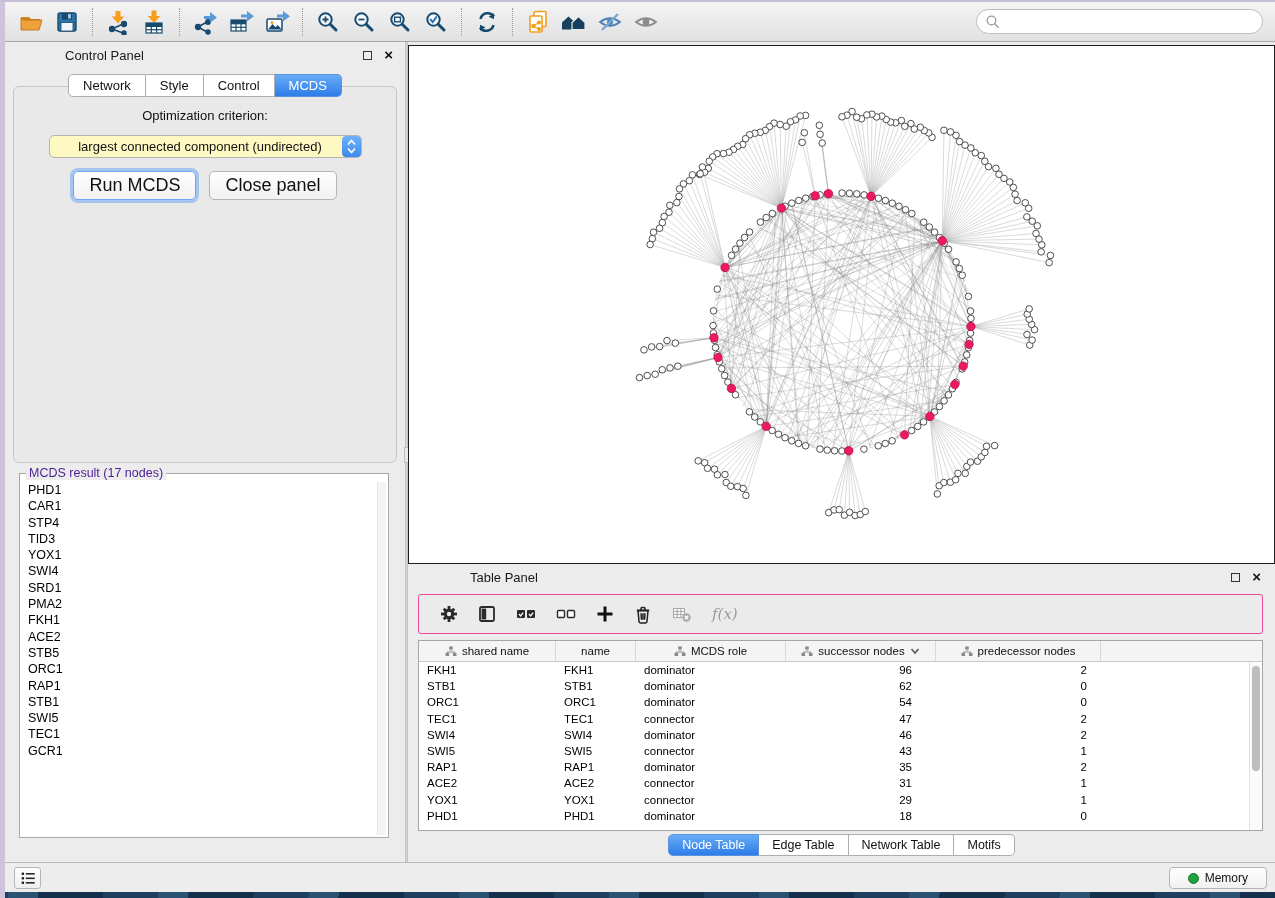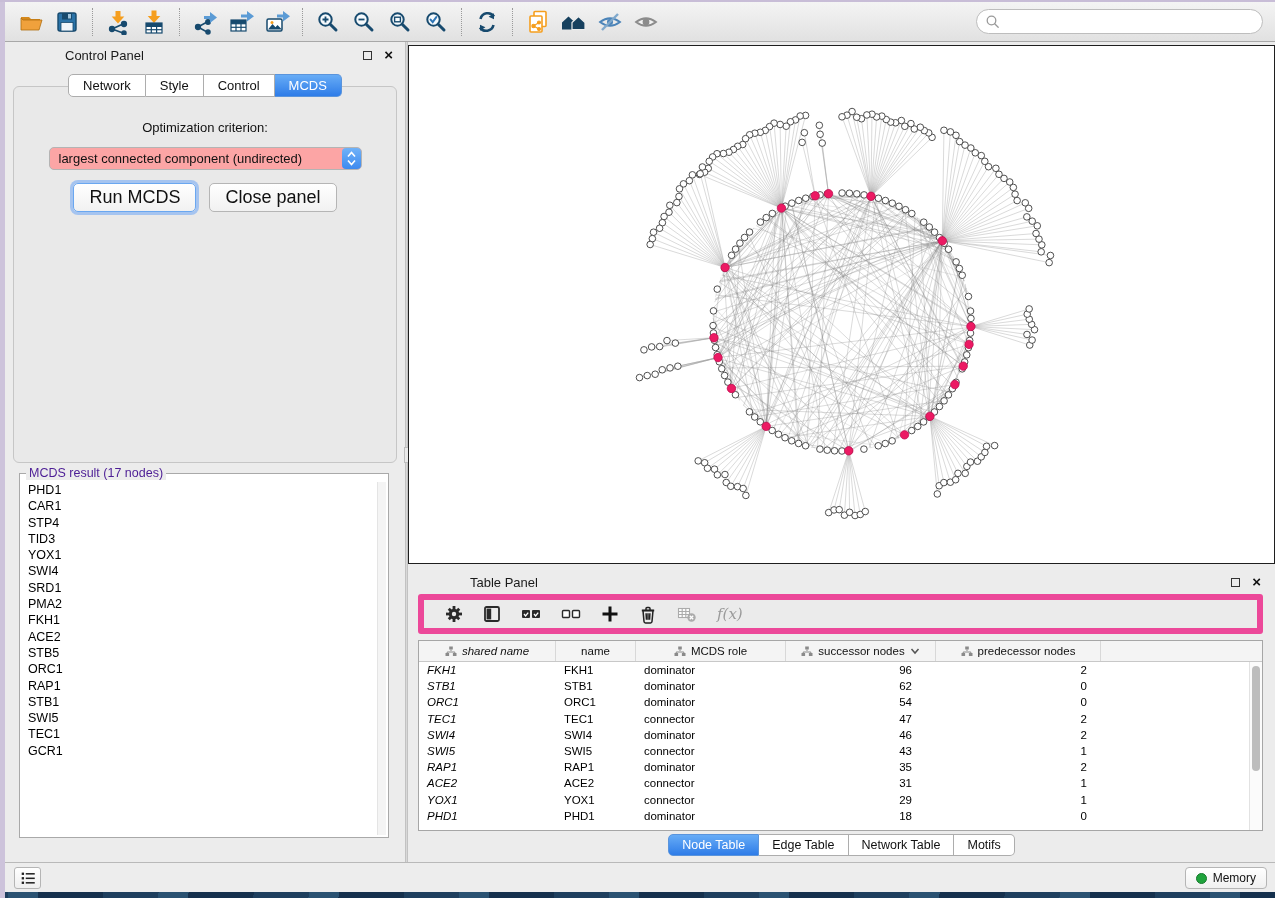--- a/index.html
+++ b/index.html
@@ -35,23 +35,23 @@
   .seg{ display:flex; }
   .seg .seg-btn{ background:#fff; border:1px solid #ADADAD; border-left:none; padding:3px 14px;
     font-size:13px; color:#111; font-family:inherit; }
   .seg .seg-btn:first-child{ border-left:1px solid #ADADAD; border-radius:5px 0 0 5px; }
   .seg .seg-btn:last-child{ border-radius:0 5px 5px 0; }
   .seg .seg-btn.active{ background:linear-gradient(#67ACF6,#2E7CE8); color:#fff; border-color:#5A94DC; }
 
   .cp-tabs{ position:absolute; left:0; top:32px; width:100%; display:flex; justify-content:center; z-index:2; }
   .tabbox{ position:absolute; left:8px; right:8px; top:44px; height:377px;
     border:1px solid #C6C6C6; border-radius:6px; background:#E9E9E9; }
-  .opt-label{ text-align:center; margin-top:33px; font-size:13px; color:#111; }
-  .dropdown{ width:313px; height:23px; margin:12px auto 8px; background:#fca5a5; border:1px solid #B4B4B4;
-    border-radius:5px; display:flex; align-items:center; position:relative; }
+  .opt-label{ text-align:center; margin-top:21px; font-size:13px; color:#111; }
+  .dropdown{ width:313px; height:23px; margin:12px auto 8px; background:#fef9c3; border:1px solid #B4B4B4;
+    border-radius:5px; display:flex; align-items:center; position:relative;text-align:center; }
   .dropdown .dd-text{ flex:1; font-size:13px; padding-left:9px; color:#111; white-space:nowrap; overflow:hidden; }
   .dd-stepper{ width:19px; height:21px; border-radius:4px; background:linear-gradient(#70B2F8,#3D8AEF);
     display:flex; flex-direction:column; align-items:center; justify-content:center; gap:1px; margin-right:0px; }
   .btn-row{ display:flex; justify-content:center; gap:13px; margin-top:13px; }
   .mac-btn{ background:linear-gradient(#ffffff,#F1F1F1); border:1px solid #B5B5B5; border-radius:5px;
     padding:3px 15px; font-size:18px; font-family:inherit; color:#111; }
   .mac-btn.focus{ border-color:#6AA7F0; box-shadow:0 0 0 3px rgba(110,165,245,.55); }
 
   fieldset.mcds{ position:absolute; left:14px; width:370px; top:424px; height:372px;
     border:1px solid #A9A9A9; background:#fff; }
@@ -73,42 +73,42 @@
   .light{ width:12px; height:12px; border-radius:50%; }
   .light.red{ background:#FC5551; border:1px solid #E0443E; }
   .light.yellow{ background:#FDBE40; border:1px solid #DFA133; }
   .light.green{ background:#33C748; border:1px solid #2AA73C; }
   .net-title{ position:absolute; left:0; right:0; text-align:center; font-size:13px; color:#1a1a1a; }
   .net-canvas{ position:absolute; left:0; top:21px; right:0; bottom:0; background:#fff; }
 
   
   .table-panel{ position:absolute; left:403px; top:562px; width:867px; height:298px; background:#ECECEC; }
   .tp-toolbar{ position:absolute; left:10px; right:12px; top:30px; height:40px; background:#EBEBEB;
-    border:6px solid #ec4899; border-radius:3px; display:flex; align-items:center; gap:18px; padding-left:20px; }
+    border:1px solid #ec4899; border-radius:3px; display:flex; align-items:center; gap:18px; padding-left:20px; }
   .tp-ic{ display:flex; align-items:center; justify-content:center; }
   .tp-table{ position:absolute; left:10px; right:12px; top:76px; height:191px; background:#fff; border:1px solid #A6A6A6; overflow:hidden; }
   .thead{ display:flex; height:21px; background:#F4F4F4; border-bottom:1px solid #C8C8C8; }
   .th{ display:flex; align-items:center; justify-content:center; gap:5px; font-size:11.5px; color:#111;
     border-right:1px solid #D8D8D8; overflow:hidden; }
   .tbody .tr{ display:flex; height:16.2px; }
   .td{ font-size:11.5px; line-height:16.2px; color:#000; padding-left:8px; overflow:hidden; white-space:nowrap; }
-  .c0{ width:137px;font-style:italic; } .c1{ width:80px; } .c2{ width:150px; } .c3{ width:150px; } .c4{ width:165px; } .c5{ flex:1; border-right:none; }
+  .c0{ width:137px; } .c1{ width:80px; } .c2{ width:150px; } .c3{ width:150px; } .c4{ width:165px; } .c5{ flex:1; border-right:none; }
   .td.c3{ text-align:right; padding-right:24px; }
   .td.c4{ text-align:right; padding-right:14px; }
   .tscroll{ position:absolute; right:0; top:21px; bottom:0; width:13px; background:#FBFBFB; border-left:1px solid #E2E2E2; }
   .tthumb{ position:absolute; left:2px; top:4px; width:8px; height:105px; background:#BDBDBD; border-radius:4px; }
   .tp-tabs{ position:absolute; left:0; right:0; top:270px; display:flex; justify-content:center; }
   .tp-tabs .seg-btn{ font-size:12.5px; padding:3px 13px; }
 
   
   .status-bar{ position:absolute; left:0; bottom:0; width:100%; height:30px; background:#EDEDED; border-top:1px solid #B9B9B9; }
   .list-btn{ position:absolute; left:9px; top:4px; width:27px; height:22px; background:linear-gradient(#fff,#EFEFEF);
     border:1px solid #B5B5B5; border-radius:3px; display:flex; align-items:center; justify-content:center; }
   .memory-btn{ position:absolute; right:8px; top:4px; height:22px; background:linear-gradient(#fff,#F0F0F0);
-    border:1px solid #B5B5B5; border-radius:4px; display:flex; align-items:center; gap:6px; padding:0 10px; font-size:12px; color:#111; }
+    border:1px solid #B5B5B5; border-radius:4px; display:flex; align-items:center; gap:6px; padding:0 18px; font-size:12px; color:#111; }
   .mem-dot{ width:11px; height:11px; border-radius:50%; background:#1FA33C; border:1px solid #157A2C; }
 </style>
 </head>
 <body>
 
 <div class="app">
 
   <div class="toolbar">
     <span class="tbtn">
       <svg width="26" height="26" viewBox="0 0 26 26">
@@ -986,21 +986,21 @@
             <circle cx="545.825942220982" cy="317.5404410117775" r="4.2" fill="#EC1A63" stroke="#C00D4F" stroke-width="0.8"></circle>
             <circle cx="554.2203480813822" cy="299.12059848901123" r="4.2" fill="#EC1A63" stroke="#C00D4F" stroke-width="0.8"></circle>
             <circle cx="560.0402001385748" cy="277.4006149190341" r="4.2" fill="#EC1A63" stroke="#C00D4F" stroke-width="0.8"></circle>
             <circle cx="561.9214166854633" cy="259.5020350746226" r="4.2" fill="#EC1A63" stroke="#C00D4F" stroke-width="0.8"></circle>
           </g>
         </svg>
     </div>
   </div>
 
   <div class="table-panel">
-    <div class="panel-header" style="padding:18px 14px;">
+    <div class="panel-header" style="padding:8px 14px;">
       <span class="panel-title">Table Panel</span>
       <span class="win-icons">
         <span class="float-ic"></span>
         <span class="close-ic">×</span>
       </span>
     </div>
     <div class="tp-toolbar">
       <span class="tp-ic">
         <svg width="20" height="20" viewBox="0 0 20 20">
           <g fill="#2A2A2A">

